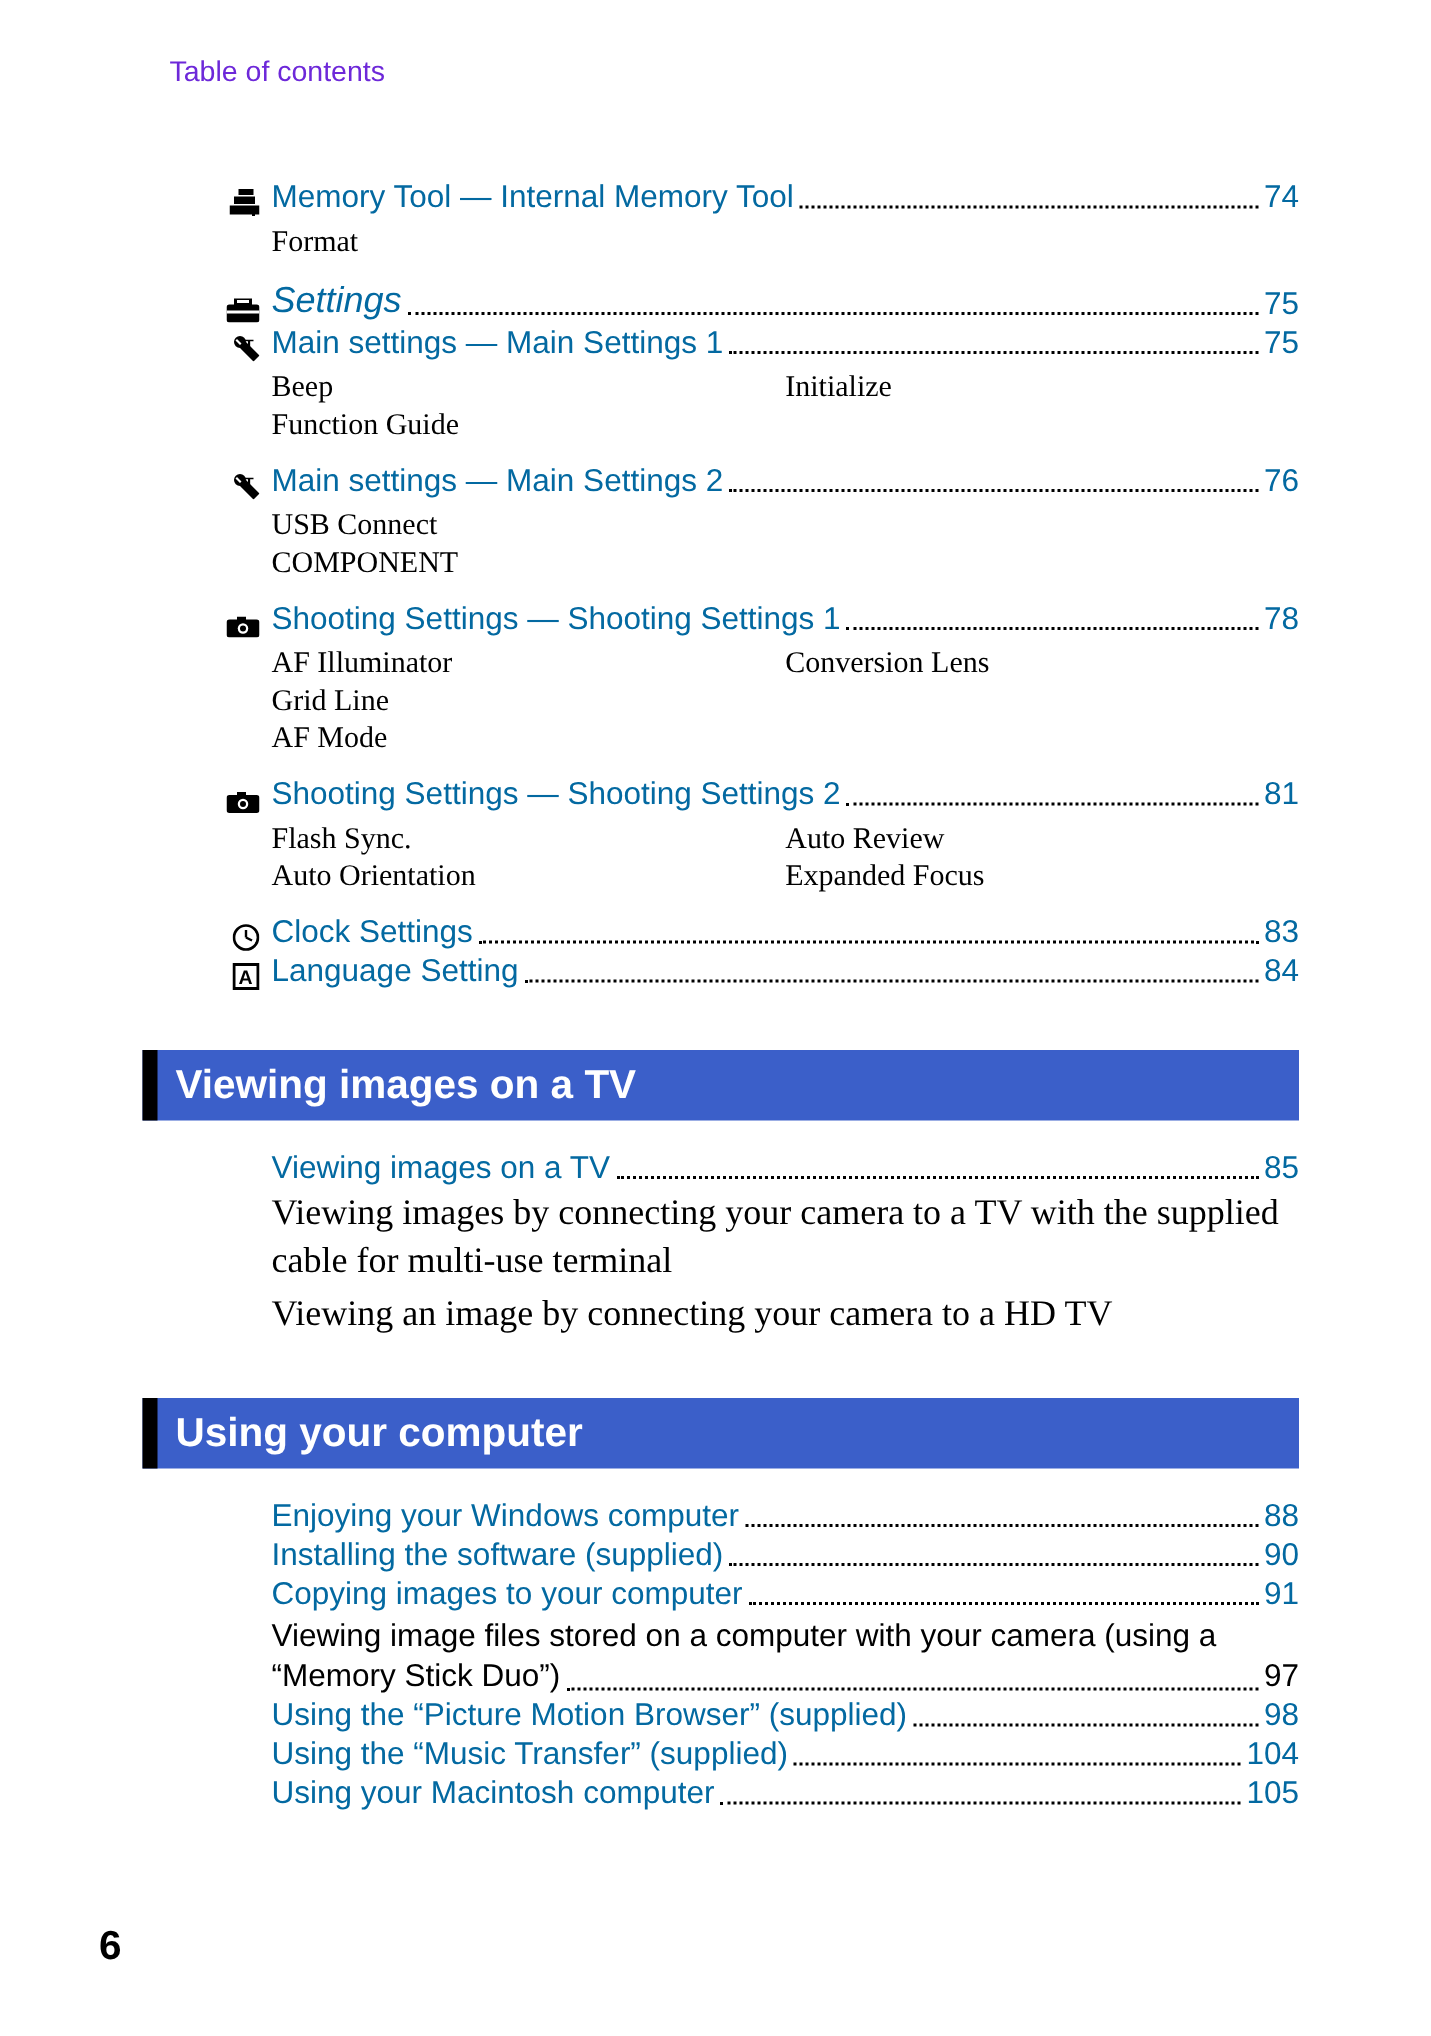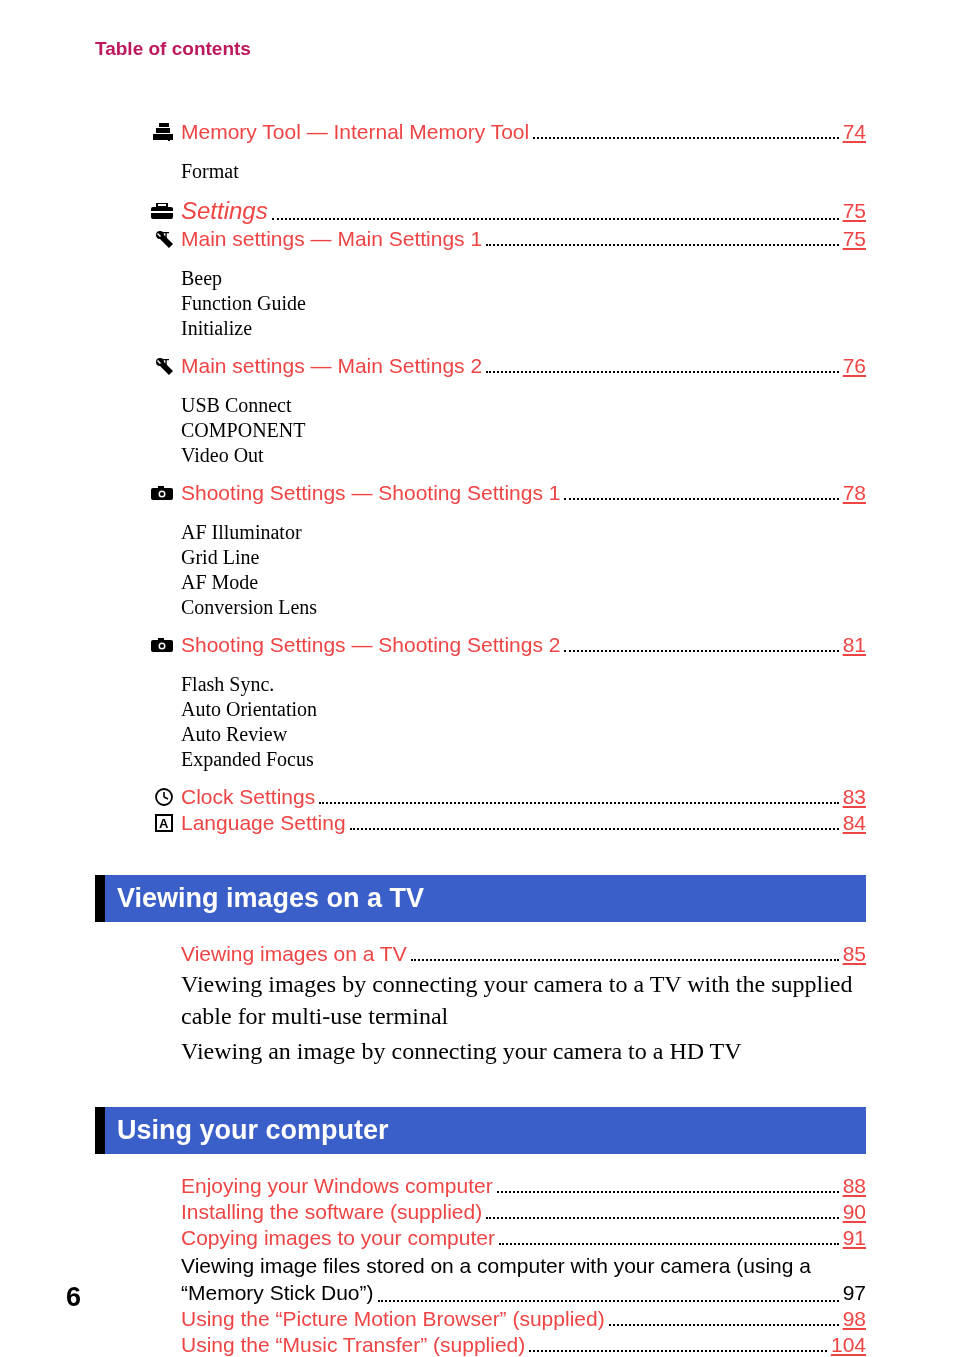--- a/index.html
+++ b/index.html
@@ -9,34 +9,35 @@
     }
     body {
       background: #fff;
       font-family: Arial, Helvetica, sans-serif;
       width: 954px;
       height: 1357px;
       position: relative;
       padding: 38px 88px 38px 95px;
     }
     .header-label {
-      color: #be185d;
-      font-weight: bold;
+      color: #6d28d9;
+      font-weight: normal;
       font-size: 19px;
       margin-bottom: 60px;
+      margin-left: 18px;
     }
     .toc-body {
       padding-left: 50px;
     }
     .toc-entry {
       display: flex;
-      align-items: center;
+      align-items: flex-end;
       margin-bottom: 2px;
       font-size: 21px;
-      color: #ef4444;
+      color: #0369a1;
     }
     .toc-entry .icon-col {
       width: 36px;
       display: inline-flex;
       justify-content: flex-end;
       padding-right: 8px;
       flex-shrink: 0;
     }
     .toc-entry .title {
       flex-shrink: 0;
@@ -44,34 +45,32 @@
     .toc-entry .leader {
       flex: 1;
       border-bottom: 2px dotted #000;
       margin: 0 4px 5px 4px;
       min-width: 6px;
       height: 1px;
       align-self: flex-end;
     }
     .toc-entry .page {
       flex-shrink: 0;
-      text-decoration: underline;
     }
     .italic {
       font-style: italic;
       font-size: 24px;
     }
     .sub-items {
       margin-left: 36px;
       display: flex;
-      margin-top: 16px;
+      margin-top: 6px;
       margin-bottom: 12px;
       font-family: "Times New Roman", Times, serif;
       font-size: 20px;
-      flex-direction: column;
     }
     .sub-col {
       width: 50%;
     }
     .sub-col div {
       margin-bottom: 2px;
     }
     .section-bar {
       background: #3b5fc9;
       color: #fff;
@@ -179,23 +178,20 @@
     </span>
     <span class="title">Main settings — Main Settings 2</span>
     <span class="leader"></span>
     <span class="page">76</span>
   </div>
   <div class="sub-items">
     <div class="sub-col">
       <div>USB Connect</div>
       <div>COMPONENT</div>
     </div>
-    <div class="sub-col">
-      <div>Video Out</div>
-    </div>
   </div>
 
   <div class="toc-entry">
     <span class="icon-col">
       <svg width="22" height="14" viewBox="0 0 22 14">
           <rect x="0" y="2" width="22" height="12" rx="2" fill="#000"></rect>
           <rect x="7" y="0" width="6" height="3" fill="#000"></rect>
           <circle cx="11" cy="8" r="3.5" fill="#fff"></circle>
           <circle cx="11" cy="8" r="2" fill="#000"></circle>
         </svg>

